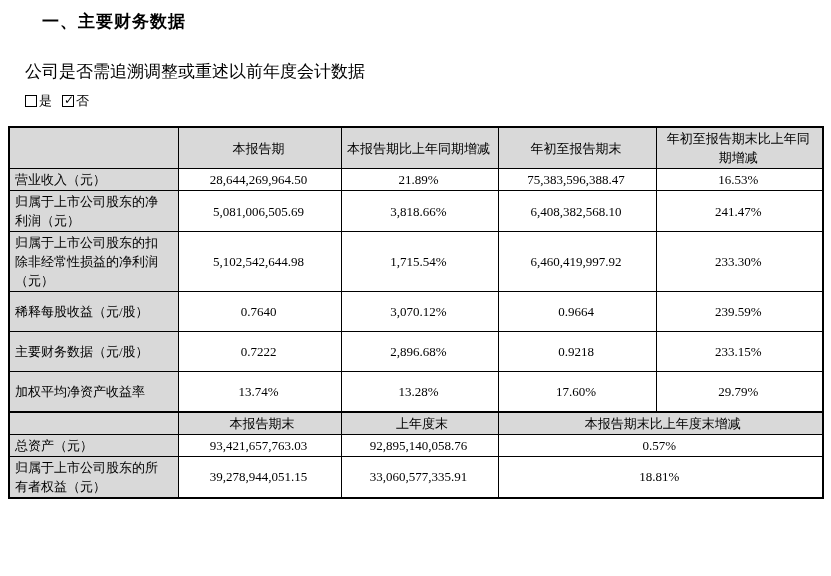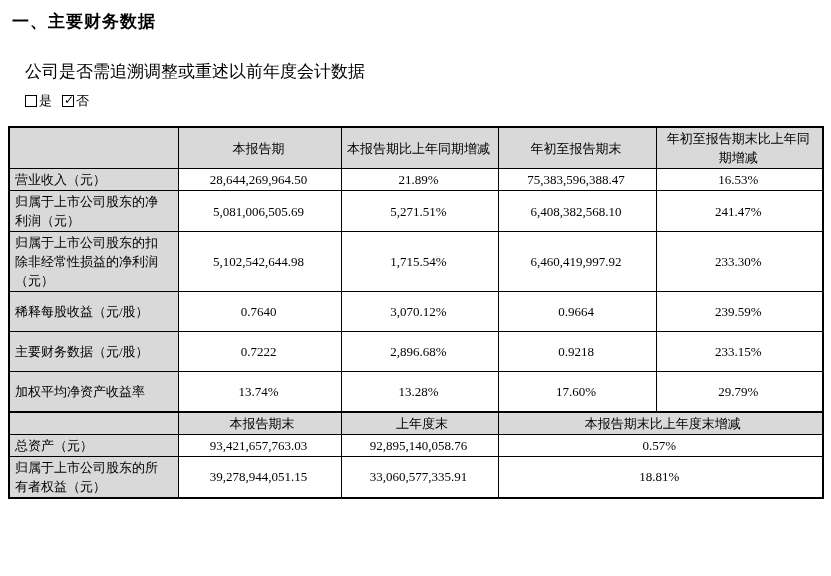--- a/index.html
+++ b/index.html
@@ -7,21 +7,21 @@
     margin: 0; padding: 0;
     width: 831px; height: 576px;
     background: #ffffff;
     color: #000000;
     font-family: "Liberation Serif", "DejaVu Serif", serif;
   }
   .doc { width: 831px; height: 576px; overflow: hidden; }
 
   .title {
     font-size: 17px; font-weight: bold;
-    margin: 10px 0 0 12px;
+    margin: 10px 0 0 42px;
     letter-spacing: 1px;
   }
   .subtitle {
     font-size: 15px; font-weight: bold;
     margin: 27px 0 0 45px;
     white-space: pre-wrap;
   }
   .question {
     font-size: 17px;
     margin: 27px 0 0 25px;
@@ -113,21 +113,21 @@
       <td class="shade lbl">营业收入（元）</td>
       <td class="num">28,644,269,964.50</td>
       <td class="num">21.89%</td>
       <td class="num">75,383,596,388.47</td>
       <td class="num">16.53%</td>
     </tr>
 
     <tr style="height:40px">
       <td class="shade lbl">归属于上市公司股东的净利润（元）</td>
       <td class="num">5,081,006,505.69</td>
-      <td class="num">5,271.51%</td>
+      <td class="num">3,818.66%</td>
       <td class="num">6,408,382,568.10</td>
       <td class="num">241.47%</td>
     </tr>
 
     <tr style="height:58px">
       <td class="shade lbl">归属于上市公司股东的扣除非经常性损益的净利润（元）</td>
       <td class="num">5,102,542,644.98</td>
       <td class="num">1,715.54%</td>
       <td class="num">6,460,419,997.92</td>
       <td class="num">233.30%</td>

